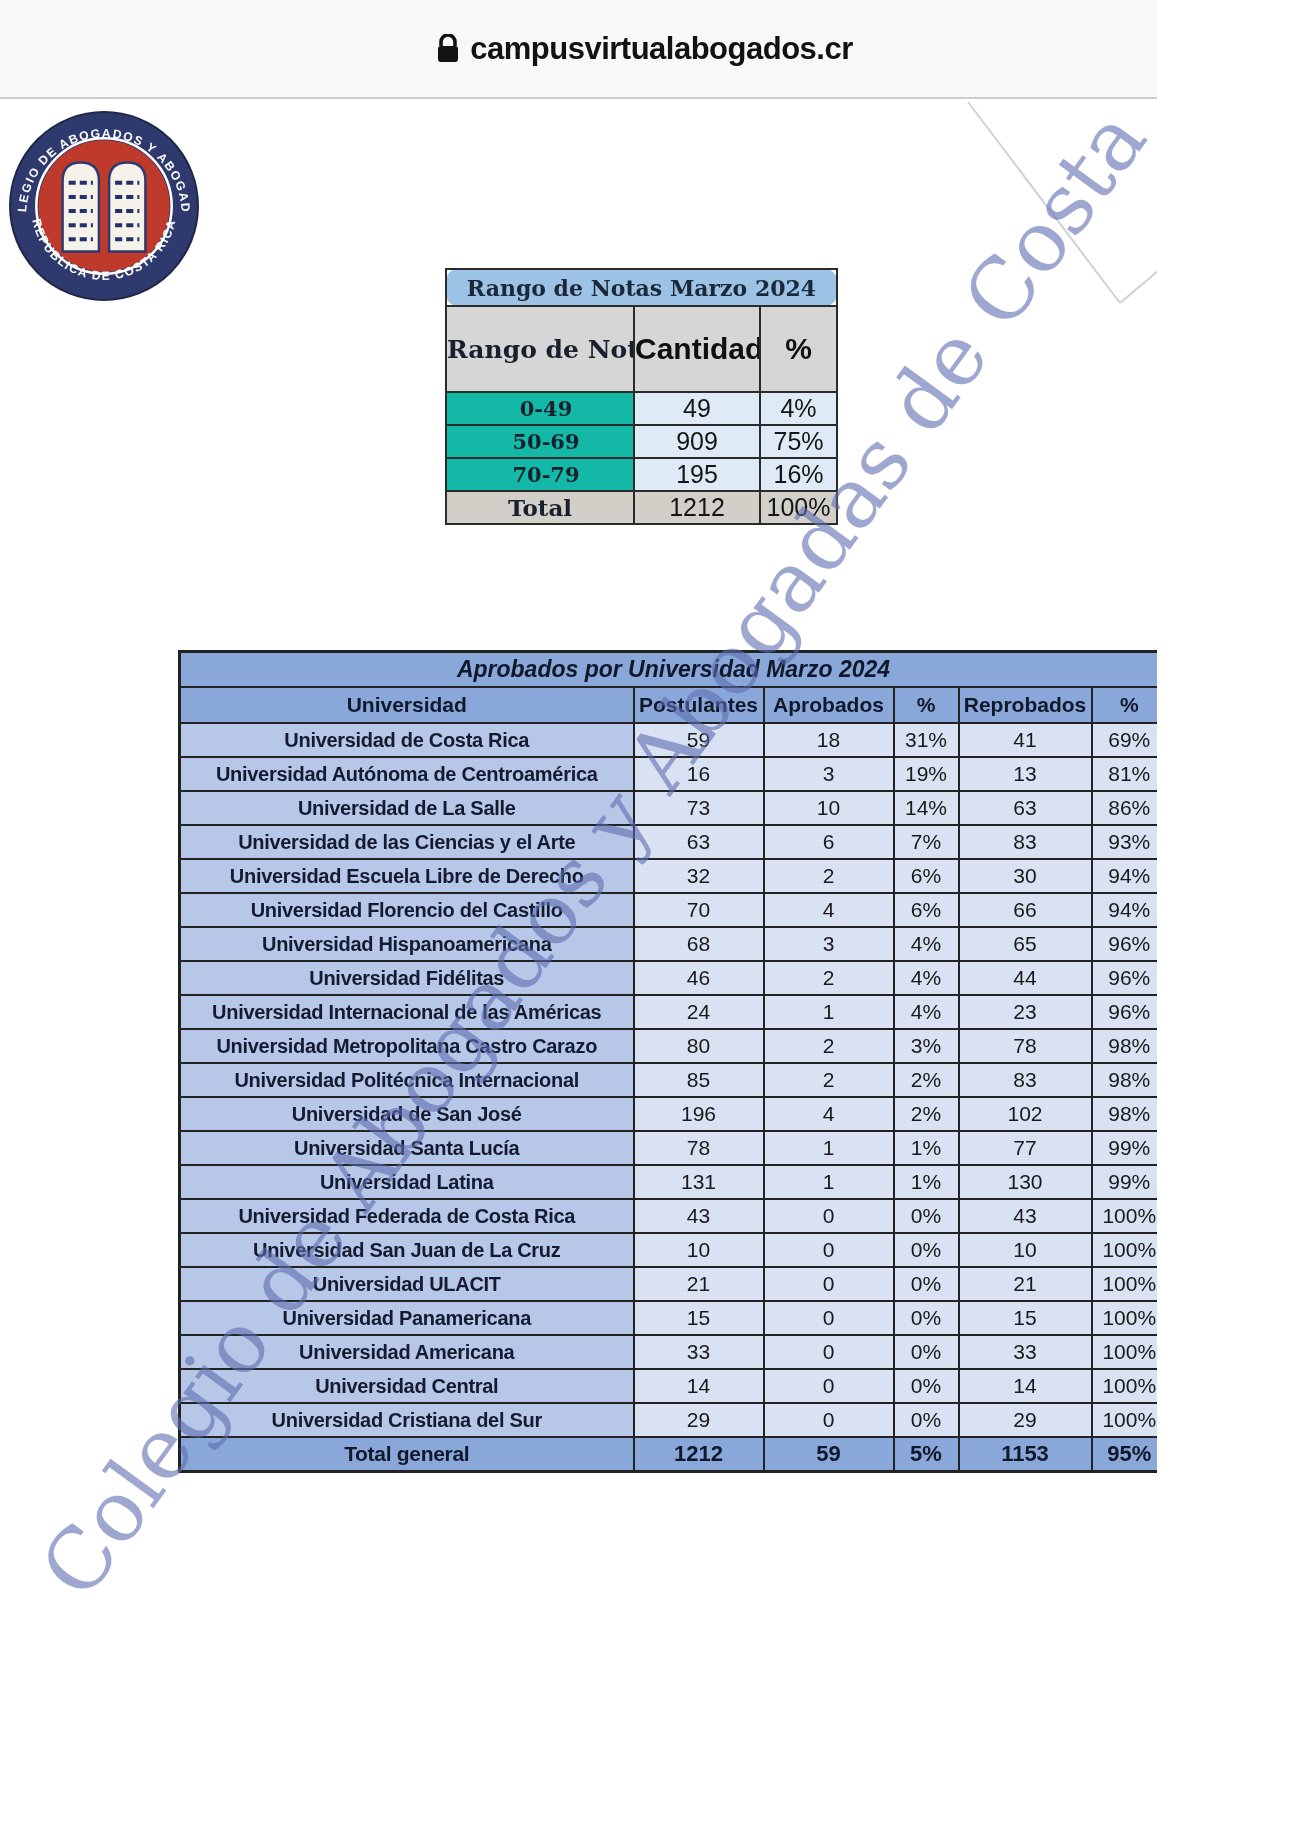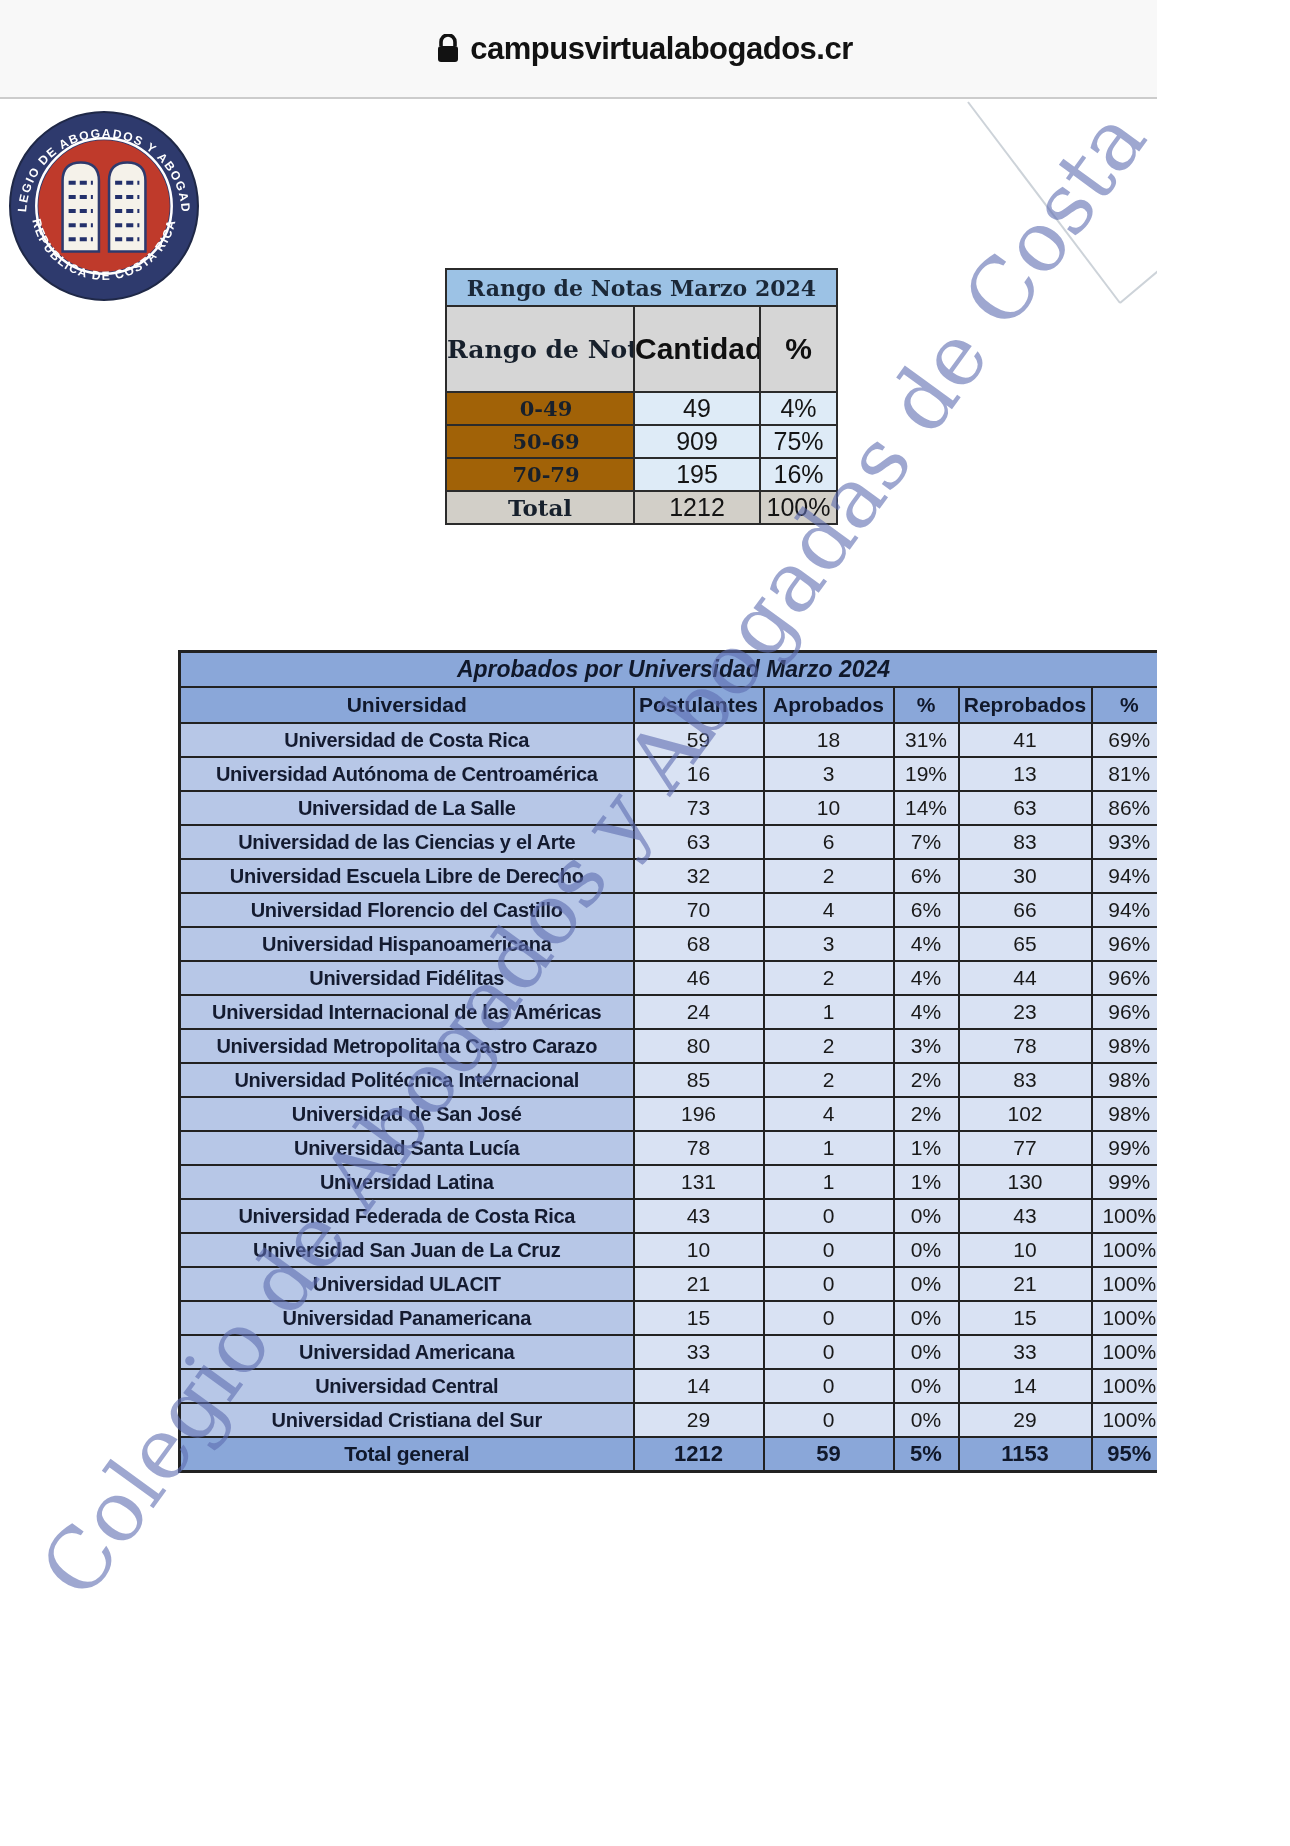--- a/index.html
+++ b/index.html
@@ -22,26 +22,26 @@
              font-size:12px;letter-spacing:1.5px;}
 
   
   table{border-collapse:collapse;table-layout:fixed;z-index:2;}
   td,th{text-align:center;vertical-align:middle;overflow:hidden;white-space:nowrap;padding:0;}
 
   
   .table1{position:absolute;left:445px;top:268px;width:391px;border:2px solid #2b2b2b;}
   .table1 td,.table1 th{border:2px solid #2b2b2b;}
   .t1-title{height:35px;background:#9cc2e5;font-family:"DejaVu Serif","Liberation Serif",serif;
-            font-weight:bold;font-size:22px;color:#1b2838;}
+            font-weight:bold;font-size:22px;color:#1b2838;border-radius:12px;}
   .t1-h-label{height:84px;background:#d6d6d6;font-family:"DejaVu Serif","Liberation Serif",serif;
               font-weight:bold;font-size:25px;color:#17202c;}
   .t1-h-num{height:84px;background:#d6d6d6;font-weight:bold;font-size:30px;color:#101010;}
   .table1 tbody tr{height:33px;}
-  .t1-range{background:#a16207;font-family:"DejaVu Serif","Liberation Serif",serif;
+  .t1-range{background:#14b8a6;font-family:"DejaVu Serif","Liberation Serif",serif;
             font-weight:bold;font-size:21px;color:#17202c;padding-left:12px;}
   .t1-val{background:#deebf7;font-size:25px;color:#141414;}
   .t1-total-label{background:#d2cfc8;font-family:"DejaVu Serif","Liberation Serif",serif;
                   font-weight:bold;font-size:23px;color:#17202c;}
   .t1-total-val{background:#d2cfc8;font-size:25px;color:#141414;}
 
   
   .table2{position:absolute;left:178px;top:650px;width:988px;border:3px solid #222222;}
   .table2 td,.table2 th{border:2px solid #222222;}
   .t2-title{height:33px;background:#8aa7d9;font-weight:bold;font-size:23px;color:#10182b;font-style:italic;}

